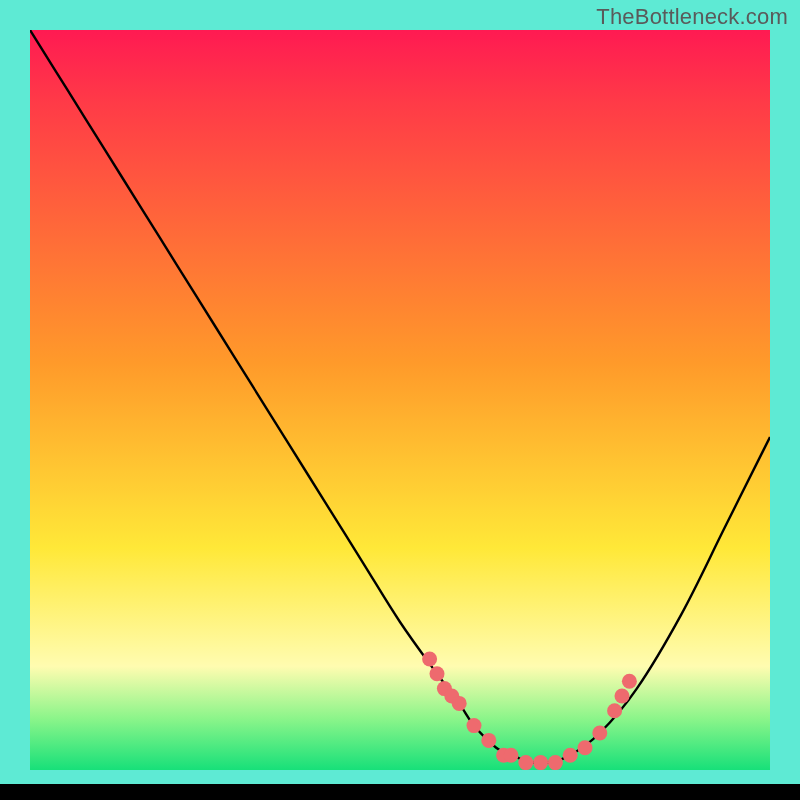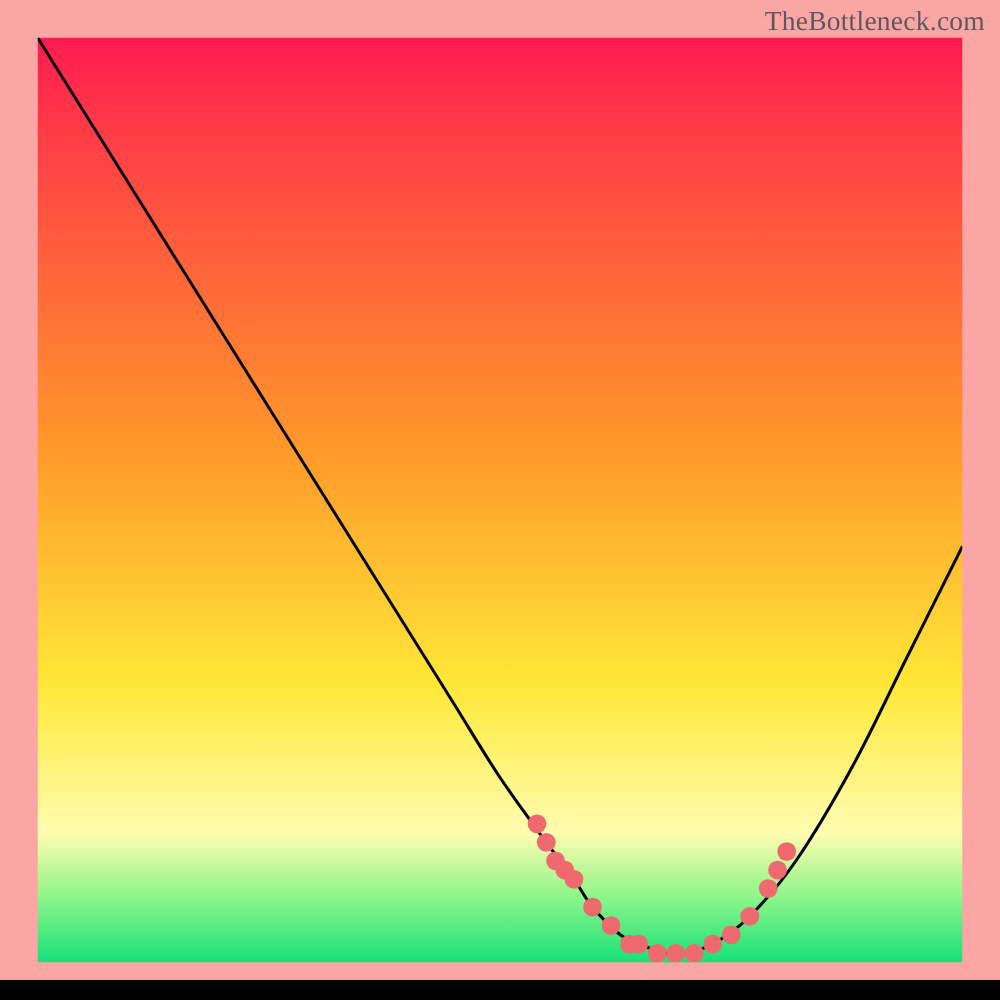--- a/index.html
+++ b/index.html
@@ -10,22 +10,21 @@
     background: #000;
     overflow: hidden;
     font-family: Arial, Helvetica, sans-serif;
   }
   .frame {
     position: absolute;
     left: 0;
     top: 0;
     width: 800px;
     height: 784px;
-    background: #fca5a5;
-    font-family: Liberation Serif, serif;
+    background: #5eead4;
   }
   .plot-area {
     position: absolute;
     left: 30px;
     top: 30px;
     width: 740px;
     height: 740px;
     overflow: hidden;
   }
   .gradient {

